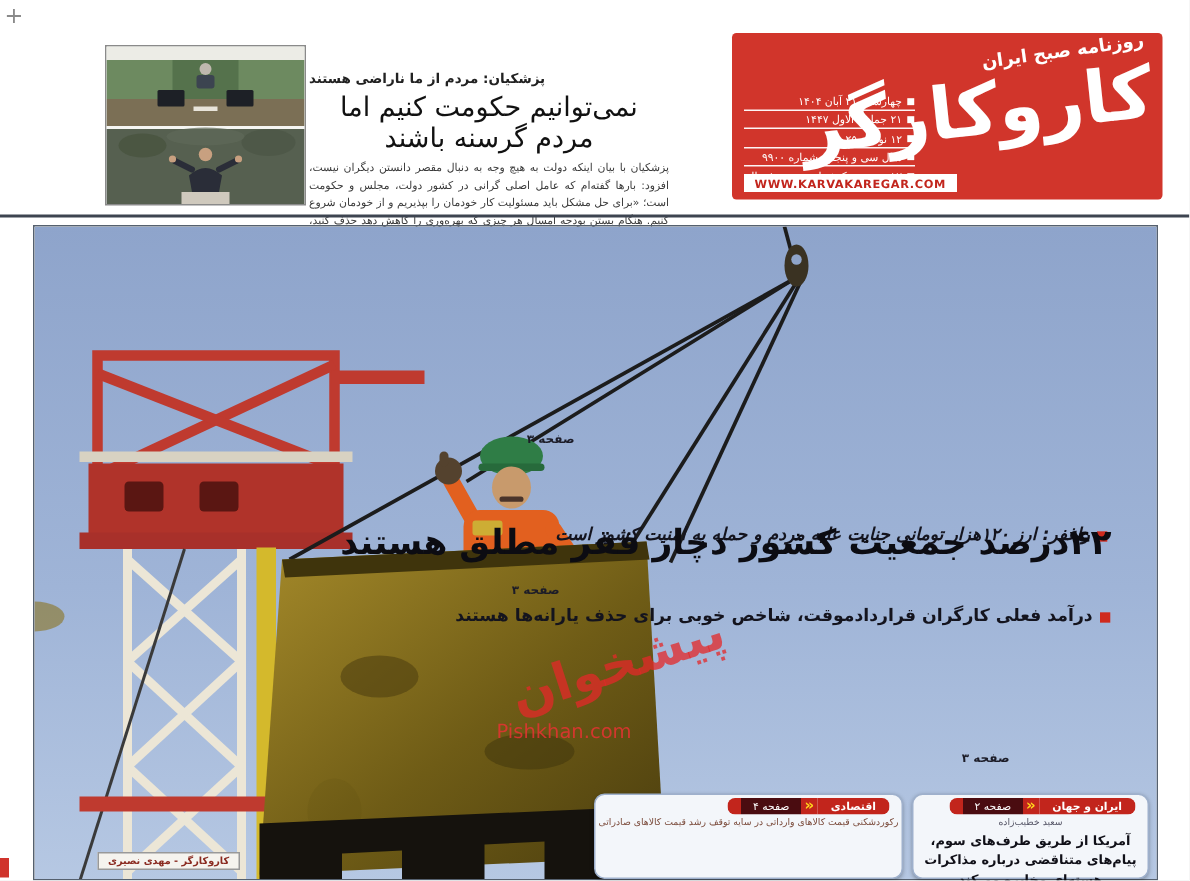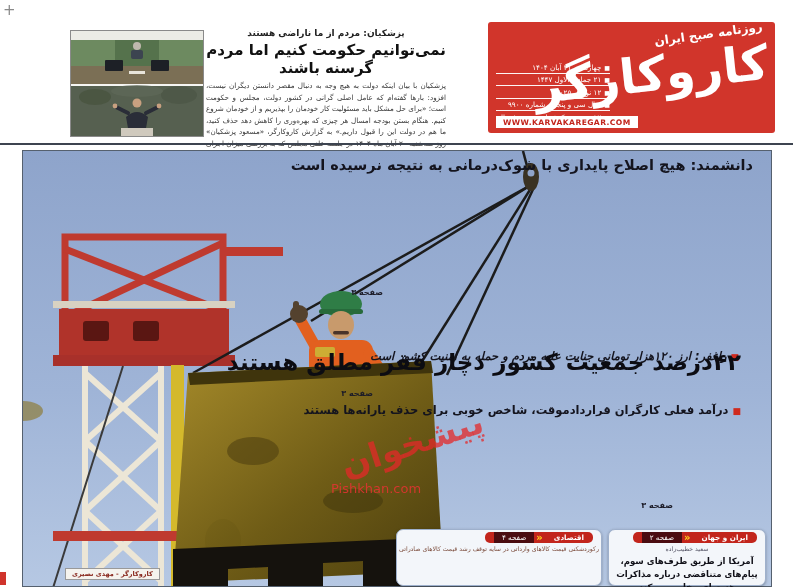--- a/index.html
+++ b/index.html
@@ -6,22 +6,22 @@
   body { background:#e8e8e8; font-family:"DejaVu Sans", sans-serif; }
   .page { position:relative; width:793px; height:587px; background:#ffffff; overflow:hidden; margin:0 auto; }
 
   .crop-mark { position:absolute; left:3px; top:1px; color:#8a8a8a; font-size:15px; }
 
   
   .parl-photo { position:absolute; left:70px; top:30px; width:134px; height:107px; border:1px solid #8a8a8a; background:#fff; }
 
   
   .top-story { position:absolute; left:206px; top:28px; width:240px; height:115px; direction:rtl; }
-  .top-story .kicker { text-align:center; font-size:9px; font-weight:bold; color:#222; }
-  .top-story .headline { text-align:center; font-size:15px; font-weight:bold; color:#111; margin:3px 0 3px; }
+  .top-story .kicker { text-align:left; font-size:9px; font-weight:bold; color:#222;margin-top:20px; }
+  .top-story .headline { text-align:center; font-size:18px; font-weight:normal; color:#111; margin:3px 0 3px; }
   .top-story .body { font-size:7.2px; line-height:1.6; text-align:justify; color:#3a3a3a; }
   .top-story .continue { font-size:8px; font-weight:bold; color:#111; text-align:left; margin-top:1px; }
 
   
   .masthead { position:absolute; left:488px; top:22px; width:287px; height:111px; background:#d1352b; border-radius:3px; direction:rtl; }
   .masthead .tagline { position:absolute; right:12px; top:5px; color:#fff; font-size:12px; font-weight:bold; transform:rotate(-8deg); }
   .masthead .title { position:absolute; right:6px; top:24px; color:#fff; font-size:48px; font-weight:bold; transform:rotate(-6deg); letter-spacing:-1px; white-space:nowrap; }
   .masthead .dates { position:absolute; left:8px; top:39px; width:114px; }
   .masthead .date-row { display:flex; direction:rtl; align-items:center; justify-content:flex-start; color:#fff; font-size:7.2px; padding:1.5px 0 1px; border-bottom:1px solid rgba(255,255,255,.95); white-space:nowrap; }
   .masthead .date-row .sq { font-size:6px; margin-left:3px; }
@@ -208,21 +208,20 @@
       <polygon points="165,222 408,210 420,420 150,432" fill="url(#rust)"></polygon>
       <polygon points="165,222 408,210 410,222 167,234" fill="#3f340c"></polygon>
       <ellipse cx="230" cy="300" rx="26" ry="14" fill="#4a3d0e" opacity=".55"></ellipse>
       <ellipse cx="330" cy="350" rx="30" ry="12" fill="#3e330b" opacity=".5"></ellipse>
       <ellipse cx="200" cy="390" rx="18" ry="22" fill="#57471040" opacity=".6"></ellipse>
       <ellipse cx="370, " cy="260" rx="20" ry="10" fill="#8a7320" opacity=".6"></ellipse>
 
       <path d="M150,398 L425,386 L427,402 L395,404 L395,437 L340,437 L340,410 L300,412 L300,437 L245,437 L245,416 L205,418 L205,437 L150,437 Z" fill="#15120d"></path>
     </svg>
 
-    <div class="ov lead-kicker">دانشمند: هیچ اصلاح پایداری با شوک‌درمانی به نتیجه نرسیده است</div>
     <div class="ov pageref lead-pageref">صفحه ۳</div>
 
     <div class="ov sub-kicker s1-kicker"><span class="sq">■</span><span>راغفر: ارز ۱۲۰هزار تومانی جنایت علیه مردم و حمله به امنیت کشور است</span></div>
     <div class="ov s1-headline">۴۲درصد جمعیت کشور دچار فقر مطلق هستند</div>
     <div class="ov pageref s1-pageref">صفحه ۳</div>
 
     <div class="ov sub-kicker s2-kicker"><span class="sq">■</span><span>درآمد فعلی کارگران قراردادموقت، شاخص خوبی برای حذف یارانه‌ها هستند</span></div>
     <div class="ov pageref s2-pageref">صفحه ۳</div>
 
     <div class="watermark-fa">پیشخوان</div>

